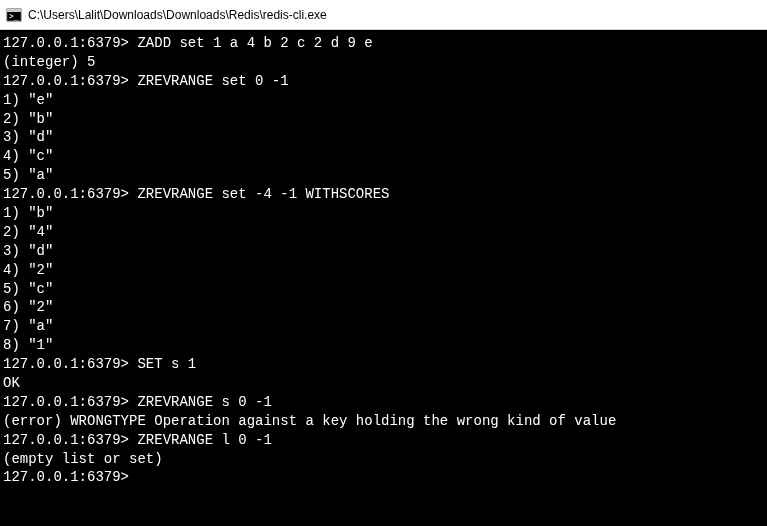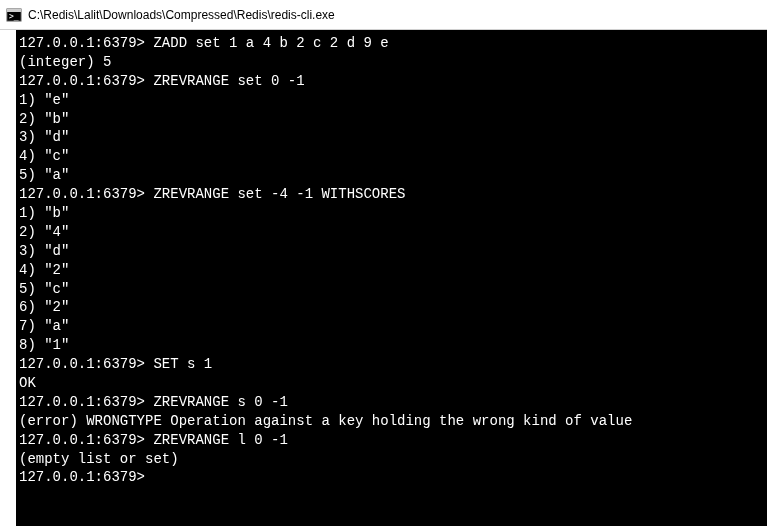--- a/index.html
+++ b/index.html
@@ -36,33 +36,32 @@
     .terminal {
       background: #000000;
       color: #ffffff;
       font-size: 14px;
       line-height: 1.35;
       padding: 4px 3px;
       height: calc(526px - 30px);
       overflow: hidden;
       white-space: pre;
       font-family: Consolas, 'Courier New', monospace;
-      margin-left: 16px;
     }
     .line {
       min-height: 18px;
     }
   </style>
 </head>
 <body>
 
 <div class="titlebar">
   <span class="app-icon">
     <svg width="16" height="16" viewBox="0 0 16 16">
       <rect x="1" y="2" width="14" height="12" fill="#000000" stroke="#555" stroke-width="1"></rect>
       <rect x="1" y="2" width="14" height="3" fill="#cccccc"></rect>
       <text x="3" y="12" font-size="8" fill="#ffffff" font-family="monospace">&gt;_</text>
     </svg>
   </span>
-  <span>C:\Redis\Lalit\Downloads\Compressed\Redis\redis-cli.exe</span>
+  <span>C:\Users\Lalit\Downloads\Downloads\Redis\redis-cli.exe</span>
 </div>
 
 <div class="terminal" id="terminal"><div class="line">127.0.0.1:6379&gt; ZADD set 1 a 4 b 2 c 2 d 9 e</div><div class="line">(integer) 5</div><div class="line">127.0.0.1:6379&gt; ZREVRANGE set 0 -1</div><div class="line">1) "e"</div><div class="line">2) "b"</div><div class="line">3) "d"</div><div class="line">4) "c"</div><div class="line">5) "a"</div><div class="line">127.0.0.1:6379&gt; ZREVRANGE set -4 -1 WITHSCORES</div><div class="line">1) "b"</div><div class="line">2) "4"</div><div class="line">3) "d"</div><div class="line">4) "2"</div><div class="line">5) "c"</div><div class="line">6) "2"</div><div class="line">7) "a"</div><div class="line">8) "1"</div><div class="line">127.0.0.1:6379&gt; SET s 1</div><div class="line">OK</div><div class="line">127.0.0.1:6379&gt; ZREVRANGE s 0 -1</div><div class="line">(error) WRONGTYPE Operation against a key holding the wrong kind of value</div><div class="line">127.0.0.1:6379&gt; ZREVRANGE l 0 -1</div><div class="line">(empty list or set)</div><div class="line">127.0.0.1:6379&gt; </div></div>
 
 </body></html>

